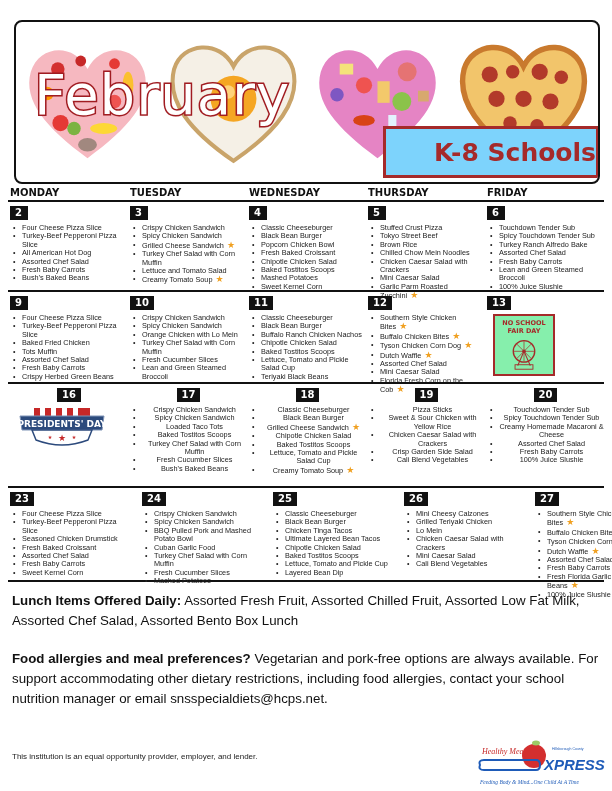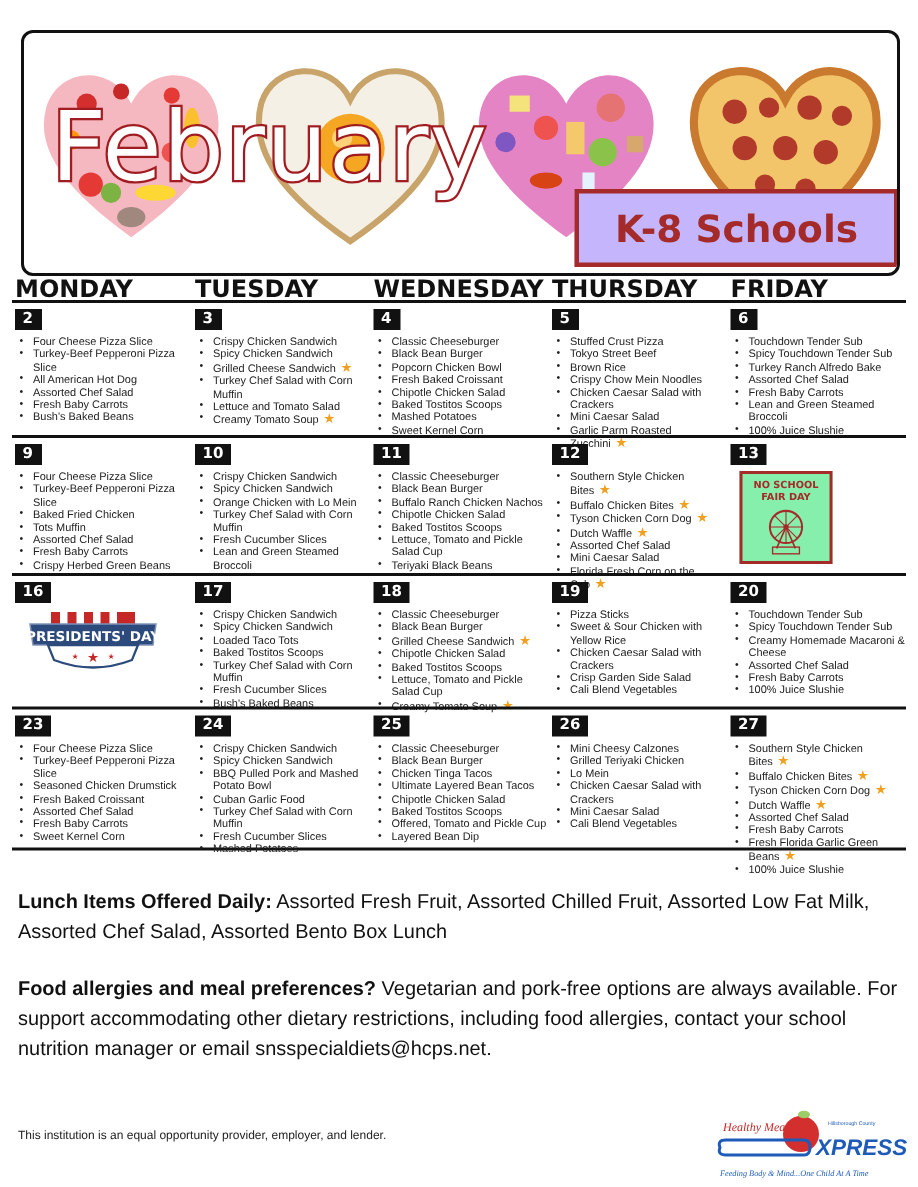--- a/index.html
+++ b/index.html
@@ -7,33 +7,33 @@
   body { font-family: "Liberation Sans", sans-serif; color: #1a1a1a; position: relative; }
 
   
   .banner { position: absolute; left: 14px; top: 20px; width: 586px; height: 164px; border: 2px solid #111; border-radius: 8px; background: #fff; overflow: hidden; }
   .heart { position: absolute; width: 135px; height: 135px; top: 12px; }
   .heart svg { width: 100%; height: 100%; }
   .h1 { left: 4px; }
   .h2 { left: 150px; }
   .h3 { left: 294px; }
   .h4 { left: 440px; }
-  .month-title { position: absolute; left: 18px; top: 40px; font-family: "DejaVu Sans", sans-serif; font-size: 64px; font-weight: normal; color: #fff; -webkit-text-stroke: 3px #a11d22; letter-spacing: 1px; paint-order: stroke fill; text-shadow: 0 0 2px #a11d22; }
-  .school-badge { position: absolute; left: 367px; top: 104px; width: 216px; height: 52px; background: #c4b5fd; border: 3px solid #a52a2a; display: flex; align-items: center; justify-content: center; }
+  .month-title { position: absolute; left: 18px; top: 40px; font-family: "DejaVu Sans", sans-serif; font-size: 56px; font-weight: normal; color: #fff; -webkit-text-stroke: 3px #a11d22; letter-spacing: 1px; paint-order: stroke fill; text-shadow: 0 0 2px #a11d22; }
+  .school-badge { position: absolute; left: 367px; top: 104px; width: 216px; height: 52px; background: #7dd3fc; border: 3px solid #a52a2a; display: flex; align-items: center; justify-content: flex-end; }
   .school-badge span { font-family: "DejaVu Sans", sans-serif; font-weight: bold; font-size: 25px; color: #a52a2a; }
 
   
   .calendar { position: absolute; left: 8px; top: 186px; width: 596px; }
   .day-headers { display: grid; grid-template-columns: 120px 119px 119px 119px 119px; height: 14px; }
-  .day-header { font-family: "DejaVu Sans", sans-serif; font-weight: bold; font-size: 16px; color: #111; padding-left: 2px; line-height: 14px; }
+  .day-header { font-family: "DejaVu Sans", sans-serif; font-weight: bold; font-size: 10px; color: #111; padding-left: 2px; line-height: 14px; }
   .week { position: relative; border-top: 2px solid #111; display: grid; grid-template-columns: 120px 119px 119px 119px 119px; }
   .week.w1 { height: 90px; }
   .week.w2 { height: 92px; }
-  .week.w3 { height: 89px; }
-  .week.w4 { height: 96px; border-bottom: 2px solid #111; }
+  .week.w3 { height: 104px; text-align: center; }
+  .week.w4 { height: 96px; border-bottom: 2px solid #111; gap: 12px; }
   .cell { position: relative; padding-left: 2px; }
   .date-box { display: inline-block; background: #111; color: #fff; font-family: "DejaVu Sans", sans-serif; font-weight: bold; font-size: 10px; line-height: 14px; height: 14px; padding: 0 5px; min-width: 18px; margin-top: 0; }
   ul.menu { list-style: none; margin-top: 4px; padding-left: 2px; }
   ul.menu li { position: relative; padding-left: 10px; font-size: 7.3px; line-height: 8.4px; color: #222; }
   ul.menu li::before { content: "•"; position: absolute; left: 1px; top: 0; font-size: 7px; }
   .star { color: #f0a020; font-size: 9px; margin-left: 3px; }
 
   
   .no-school { position: absolute; left: 8px; top: 22px; width: 62px; height: 62px; border: 2px solid #a52a2a; background: #86efac; text-align: center; }
   .no-school .txt { font-family: "DejaVu Sans", sans-serif; font-weight: bold; font-size: 6.5px; color: #a52a2a; line-height: 7.5px; margin-top: 4px; }
@@ -142,21 +142,21 @@
           <li><span>Fresh Baked Croissant</span></li>
           <li><span>Chipotle Chicken Salad</span></li>
           <li><span>Baked Tostitos Scoops</span></li>
           <li><span>Mashed Potatoes</span></li>
           <li><span>Sweet Kernel Corn</span></li>
         </ul></div>
       <div class="cell"><span class="date-box">5</span><ul class="menu">
           <li><span>Stuffed Crust Pizza</span></li>
           <li><span>Tokyo Street Beef</span></li>
           <li><span>Brown Rice</span></li>
-          <li><span>Crispy Chow Mein Noodles</span></li>
+          <li><span>Chilled Chow Mein Noodles</span></li>
           <li><span>Chicken Caesar Salad with Crackers</span></li>
           <li><span>Mini Caesar Salad</span></li>
           <li><span>Garlic Parm Roasted Zucchini</span><span class="star">★</span></li>
         </ul></div>
       <div class="cell"><span class="date-box">6</span><ul class="menu">
           <li><span>Touchdown Tender Sub</span></li>
           <li><span>Spicy Touchdown Tender Sub</span></li>
           <li><span>Turkey Ranch Alfredo Bake</span></li>
           <li><span>Assorted Chef Salad</span></li>
           <li><span>Fresh Baby Carrots</span></li>
@@ -280,21 +280,21 @@
           <li><span>Fresh Cucumber Slices</span></li>
           <li><span>Mashed Potatoes</span></li>
         </ul></div>
       <div class="cell"><span class="date-box">25</span><ul class="menu">
           <li><span>Classic Cheeseburger</span></li>
           <li><span>Black Bean Burger</span></li>
           <li><span>Chicken Tinga Tacos</span></li>
           <li><span>Ultimate Layered Bean Tacos</span></li>
           <li><span>Chipotle Chicken Salad</span></li>
           <li><span>Baked Tostitos Scoops</span></li>
-          <li><span>Offered, Tomato and Pickle Cup</span></li>
+          <li><span>Lettuce, Tomato and Pickle Cup</span></li>
           <li><span>Layered Bean Dip</span></li>
         </ul></div>
       <div class="cell"><span class="date-box">26</span><ul class="menu">
           <li><span>Mini Cheesy Calzones</span></li>
           <li><span>Grilled Teriyaki Chicken</span></li>
           <li><span>Lo Mein</span></li>
           <li><span>Chicken Caesar Salad with Crackers</span></li>
           <li><span>Mini Caesar Salad</span></li>
           <li><span>Cali Blend Vegetables</span></li>
         </ul></div>

